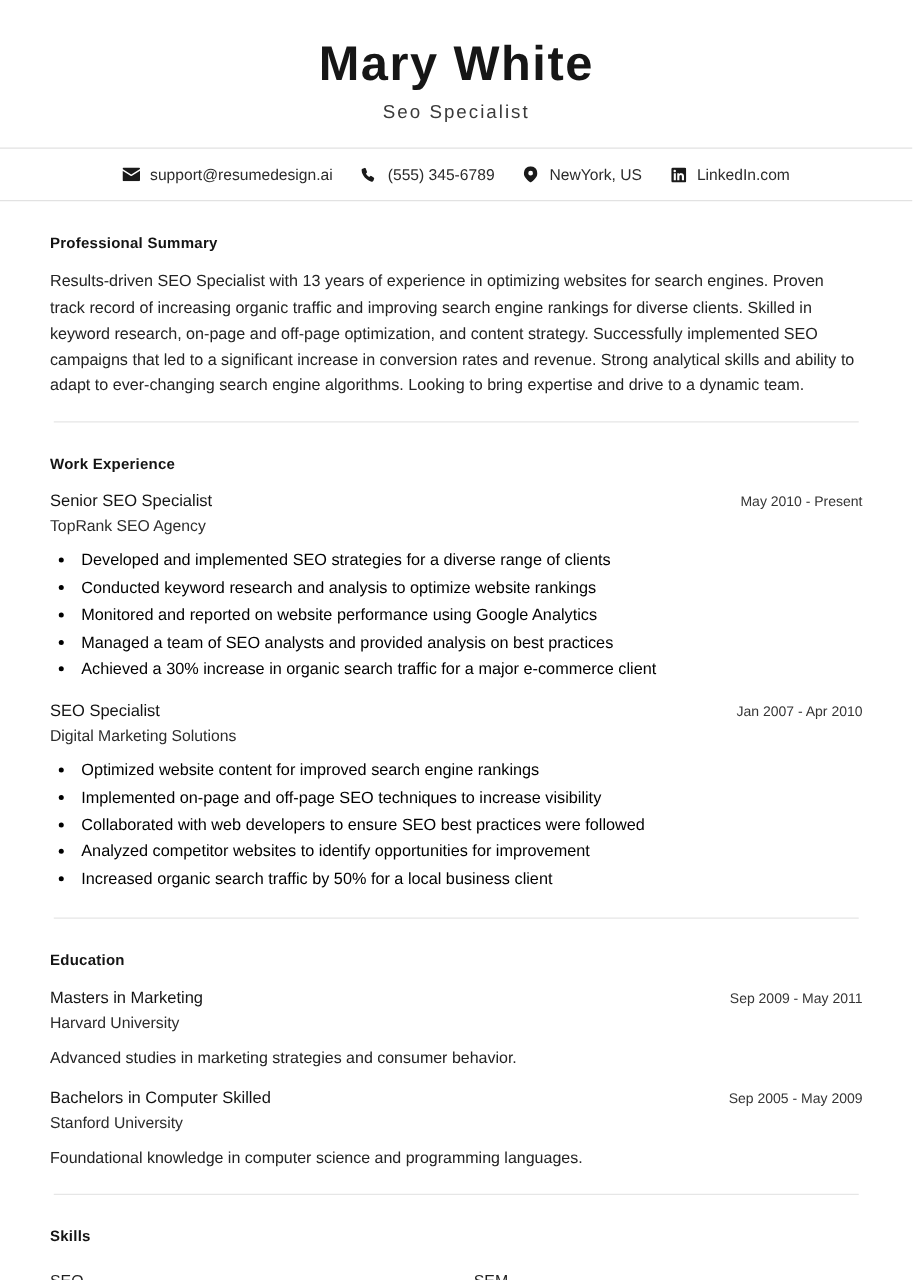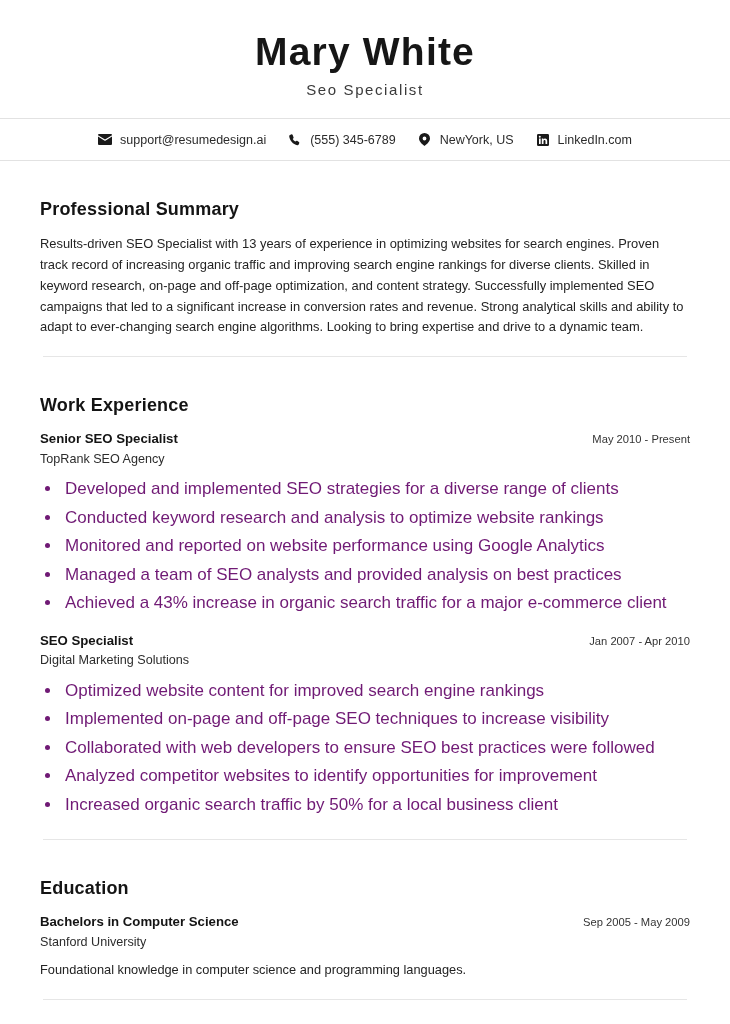--- a/index.html
+++ b/index.html
@@ -83,25 +83,25 @@
   .contact-item .ico svg { display: block; }
 
   
   .content {
     padding: 0 40px;
   }
   .section {
     padding: 22px 0 18px 0;
   }
   .section-title {
-    font-size: 18px;
+    font-size: 12px;
     font-weight: bold;
     color: #141414;
     letter-spacing: 0.2px;
-    margin: 16px 0 14px 0;
+    margin: 4px 0 14px 0;
   }
   .summary-text {
     font-size: 12.9px;
     line-height: 1.62;
     color: #242424;
     margin: 0;
     text-align: left;
   }
 
   
@@ -111,21 +111,21 @@
   }
   .entry:last-child { margin-bottom: 2px; }
   .entry-head {
     display: flex;
     justify-content: space-between;
     align-items: baseline;
     gap: 12px;
   }
   .entry-role {
     font-size: 13.2px;
-    font-weight: bold;
+    font-weight: normal;
     color: #141414;
     margin: 0;
     line-height: 1.4;
   }
   .entry-date {
     font-size: 11.2px;
     color: #343434;
     white-space: nowrap;
     flex-shrink: 0;
     padding-top: 1px;
@@ -141,22 +141,22 @@
     color: #232323;
     margin: 9px 0 0 0;
     line-height: 1.5;
   }
   ul.bullets {
     margin: 7px 0 0 0;
     padding: 0 0 0 22px;
     list-style: disc;
   }
   ul.bullets li {
-    font-size: 17px;
-    color: #701a75;
+    font-size: 13px;
+    color: #000000;
     line-height: 1.68;
     padding-left: 3px;
   }
 
   
   .skills-grid {
     display: grid;
     grid-template-columns: 1fr 1fr;
     column-gap: 28px;
     row-gap: 0px;
@@ -239,21 +239,21 @@
         <div class="entry-head">
           <h3 class="entry-role">Senior SEO Specialist</h3>
           <span class="entry-date">May 2010 - Present</span>
         </div>
         <p class="entry-org">TopRank SEO Agency</p>
         <ul class="bullets">
           <li>Developed and implemented SEO strategies for a diverse range of clients</li>
           <li>Conducted keyword research and analysis to optimize website rankings</li>
           <li>Monitored and reported on website performance using Google Analytics</li>
           <li>Managed a team of SEO analysts and provided analysis on best practices</li>
-          <li>Achieved a 43% increase in organic search traffic for a major e-commerce client</li>
+          <li>Achieved a 30% increase in organic search traffic for a major e-commerce client</li>
         </ul>
       </div>
 
       <div class="entry">
         <div class="entry-head">
           <h3 class="entry-role">SEO Specialist</h3>
           <span class="entry-date">Jan 2007 - Apr 2010</span>
         </div>
         <p class="entry-org">Digital Marketing Solutions</p>
         <ul class="bullets">
@@ -264,24 +264,32 @@
           <li>Increased organic search traffic by 50% for a local business client</li>
         </ul>
       </div>
     </div>
 
     <div class="divider inset"></div>
 
     <div class="section">
       <h2 class="section-title">Education</h2>
 
-
       <div class="entry">
         <div class="entry-head">
-          <h3 class="entry-role">Bachelors in Computer Science</h3>
+          <h3 class="entry-role">Masters in Marketing</h3>
+          <span class="entry-date">Sep 2009 - May 2011</span>
+        </div>
+        <p class="entry-org">Harvard University</p>
+        <p class="entry-desc">Advanced studies in marketing strategies and consumer behavior.</p>
+      </div>
+
+      <div class="entry">
+        <div class="entry-head">
+          <h3 class="entry-role">Bachelors in Computer Skilled</h3>
           <span class="entry-date">Sep 2005 - May 2009</span>
         </div>
         <p class="entry-org">Stanford University</p>
         <p class="entry-desc">Foundational knowledge in computer science and programming languages.</p>
       </div>
     </div>
 
     <div class="divider inset"></div>
 
     <div class="section">

